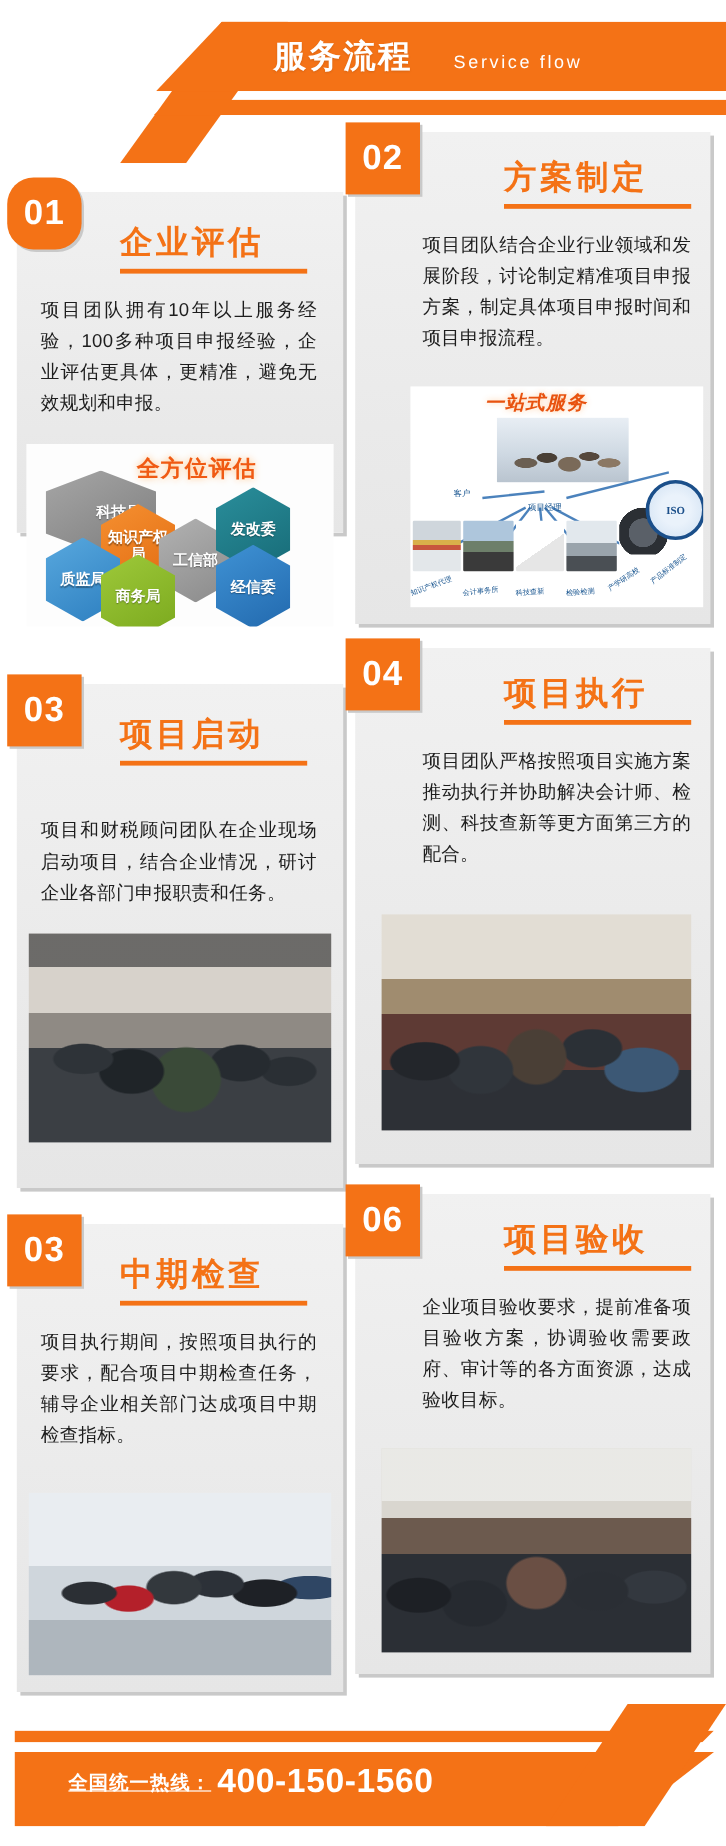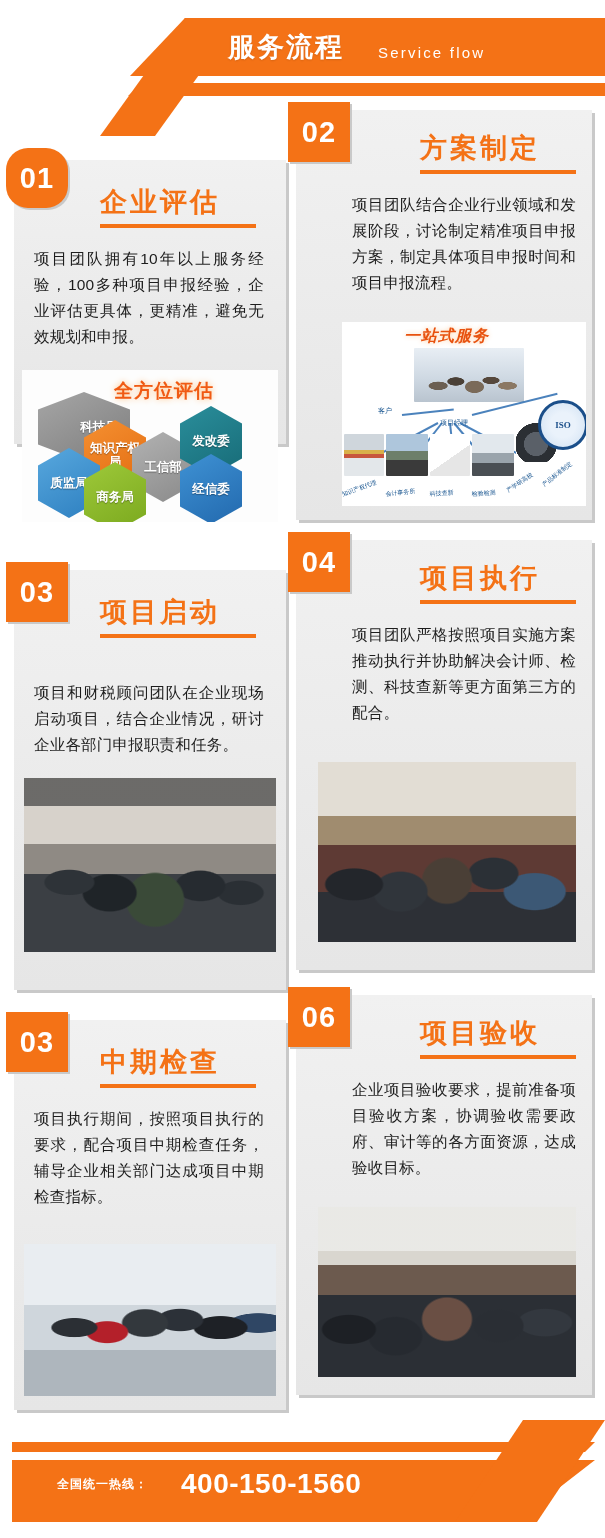--- a/index.html
+++ b/index.html
@@ -111,22 +111,22 @@
     position:absolute;left:12px;top:22px;width:583px;height:10px;
     background:#F47216;
     clip-path:polygon(0 0,583px 0,573px 10px,0 10px);
   }
   .ft-wedge{
     position:absolute;left:455px;top:0;width:150px;height:102px;
     background:#F47216;
     clip-path:polygon(68px 0,150px 0,82px 102px,0 102px);
   }
   .ft-label{
-    position:absolute;left:57px;top:56px;color:#fff;font-size:12px;
-    font-weight:bold;letter-spacing:1px;white-space:nowrap;
+    position:absolute;left:57px;top:56px;color:#fff;font-size:16px;
+    font-weight:bold;letter-spacing:1px;white-space:nowrap;text-decoration:underline;
   }
   .ft-phone{
     position:absolute;left:181px;top:48px;color:#fff;font-size:28px;
     font-weight:bold;letter-spacing:.5px;white-space:nowrap;
   }
 </style>
 </head>
 <body>
 
 <div class="page">

